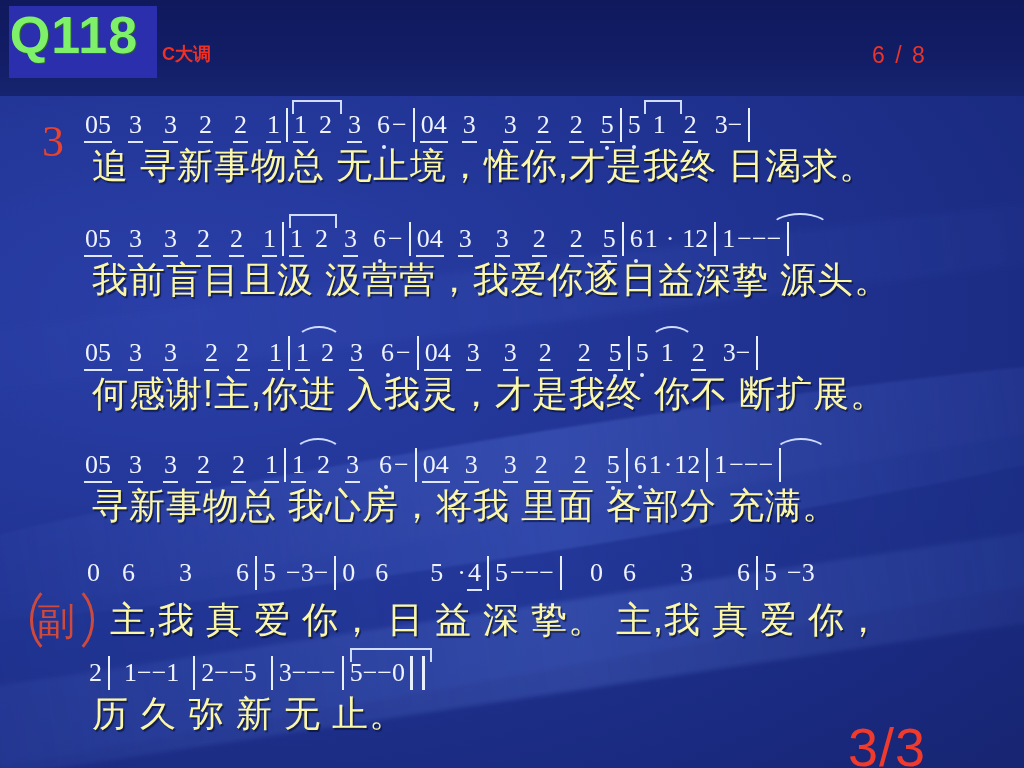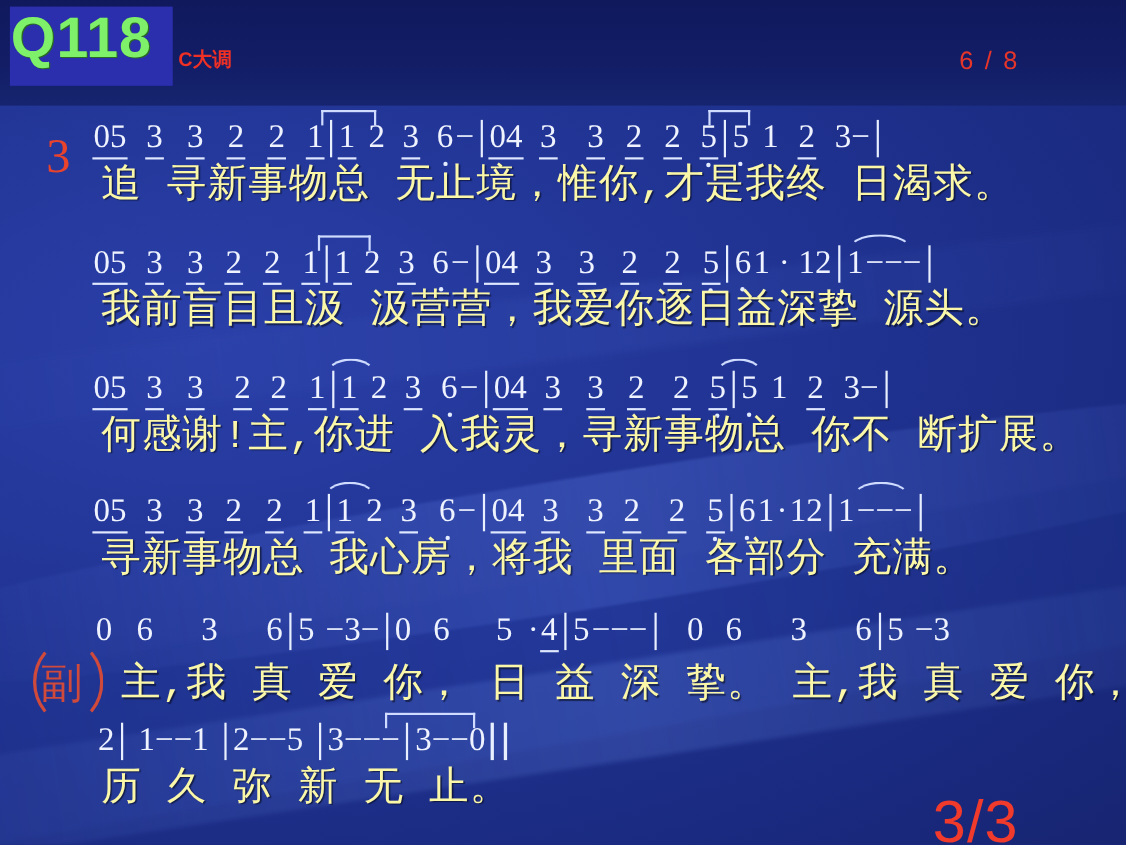--- a/index.html
+++ b/index.html
@@ -42,24 +42,24 @@
       letter-spacing:2px;text-shadow:2px 2px 2px rgba(0,0,0,.45);white-space:nowrap;}
   #meter{position:absolute;left:872px;top:42px;font-size:23px;color:#e8352a;letter-spacing:2px;}
 
   
   .verse{position:absolute;left:0;width:1024px;}
   .vnum{position:absolute;left:42px;top:8px;font-size:44px;color:#e8432c;font-weight:normal;
         font-family:"Liberation Serif",serif;}
 
   .notes{position:absolute;left:84px;top:0;white-space:nowrap;
         font-family:"Liberation Serif","DejaVu Serif",serif;
-        font-size:30px;color:#eef3ff;letter-spacing:0px;}
+        font-size:26px;color:#eef3ff;letter-spacing:0px;}
   .lyric{position:absolute;left:92px;top:34px;white-space:nowrap;
         font-size:36px;color:#fbf7a8;letter-spacing:1px;
-        text-shadow:1.5px 1.5px 1px rgba(0,0,0,.5);font-family:Liberation Mono, monospace;}
+        text-shadow:1.5px 1.5px 1px rgba(0,0,0,.5);}
 
   
   .n{position:relative;display:inline-block;padding:0 1px;}
   .u1{border-bottom:2px solid #dfe8ff;padding-bottom:1px;}
   .dotlo::after{content:"";position:absolute;left:50%;margin-left:-2px;bottom:-9px;
         width:4px;height:4px;border-radius:50%;background:#e3ebff;}
   .bar{display:inline-block;width:2px;height:34px;background:#e8efff;
         vertical-align:-9px;margin:0 5px;}
   .bar2{display:inline-block;width:9px;height:34px;vertical-align:-9px;margin:0 4px;
         border-left:3px solid #e8efff;border-right:3px solid #e8efff;}
@@ -115,21 +115,21 @@
     </div>
     <div class="lyric">我前盲目且汲  汲营营，我爱你逐日益深挚  源头。</div>
   </div>
 
   <div class="verse" style="top:336px;">
     <div class="notes">
       <span class="n u1">05</span><span class="sp" style="width:16px"></span><span class="n u1">3</span><span class="sp" style="width:20px"></span><span class="n u1">3</span><span class="sp" style="width:26px"></span><span class="n u1">2</span><span class="sp" style="width:16px"></span><span class="n u1">2</span><span class="sp" style="width:18px"></span><span class="n u1">1</span><span class="bar"></span><span class="n u1">1</span><span class="sp" style="width:10px"></span><span class="n">2</span><span class="sp" style="width:14px"></span><span class="n u1">3</span><span class="sp" style="width:16px"></span><span class="n dotlo">6</span><span class="n">−</span><span class="bar"></span><span class="n u1">04</span><span class="sp" style="width:14px"></span><span class="n u1">3</span><span class="sp" style="width:22px"></span><span class="n u1">3</span><span class="sp" style="width:20px"></span><span class="n u1">2</span><span class="sp" style="width:24px"></span><span class="n u1">2</span><span class="sp" style="width:16px"></span><span class="n u1 dotlo">5</span><span class="bar"></span><span class="n dotlo">5</span><span class="sp" style="width:10px"></span><span class="n">1</span><span class="sp" style="width:16px"></span><span class="n u1">2</span><span class="sp" style="width:16px"></span><span class="n">3−</span><span class="bar"></span>
       <span class="tie" style="left:212px;top:-10px;width:42px;"></span>
       <span class="tie" style="left:566px;top:-10px;width:40px;"></span>
     </div>
-    <div class="lyric">何感谢!主,你进  入我灵，寻新事物总 你不  断扩展。</div>
+    <div class="lyric">何感谢!主,你进  入我灵，才是我终 你不  断扩展。</div>
   </div>
 
   <div class="verse" style="top:448px;">
     <div class="notes">
       <span class="n u1">05</span><span class="sp" style="width:16px"></span><span class="n u1">3</span><span class="sp" style="width:20px"></span><span class="n u1">3</span><span class="sp" style="width:18px"></span><span class="n u1">2</span><span class="sp" style="width:20px"></span><span class="n u1">2</span><span class="sp" style="width:18px"></span><span class="n u1">1</span><span class="bar"></span><span class="n u1">1</span><span class="sp" style="width:10px"></span><span class="n">2</span><span class="sp" style="width:14px"></span><span class="n u1">3</span><span class="sp" style="width:18px"></span><span class="n dotlo">6</span><span class="n">−</span><span class="bar"></span><span class="n u1">04</span><span class="sp" style="width:14px"></span><span class="n u1">3</span><span class="sp" style="width:24px"></span><span class="n u1">3</span><span class="sp" style="width:16px"></span><span class="n u1">2</span><span class="sp" style="width:24px"></span><span class="n u1">2</span><span class="sp" style="width:18px"></span><span class="n u1 dotlo">5</span><span class="bar"></span><span class="n dotlo">6</span><span class="n">1</span><span class="n">·</span><span class="n">12</span><span class="bar"></span><span class="n">1</span><span class="n">−−−</span><span class="bar"></span>
       <span class="tie" style="left:210px;top:-10px;width:44px;"></span>
       <span class="tie" style="left:690px;top:-10px;width:50px;"></span>
     </div>
     <div class="lyric">寻新事物总  我心房，将我 里面 各部分  充满。</div>
   </div>
@@ -140,21 +140,21 @@
       <div class="ch">副</div>
     </div>
     <div class="notes" style="left:86px;">
       <span class="n">0</span><span class="sp" style="width:20px"></span><span class="n">6</span><span class="sp" style="width:42px"></span><span class="n">3</span><span class="sp" style="width:42px"></span><span class="n">6</span><span class="bar"></span><span class="n">5</span><span class="sp" style="width:8px"></span><span class="n">−3−</span><span class="bar"></span><span class="n">0</span><span class="sp" style="width:18px"></span><span class="n">6</span><span class="sp" style="width:40px"></span><span class="n">5</span><span class="sp" style="width:12px"></span><span class="n">·</span><span class="n u1">4</span><span class="bar"></span><span class="n">5</span><span class="n">−−−</span><span class="bar"></span><span class="sp" style="width:22px"></span><span class="n">0</span><span class="sp" style="width:18px"></span><span class="n">6</span><span class="sp" style="width:42px"></span><span class="n">3</span><span class="sp" style="width:42px"></span><span class="n">6</span><span class="bar"></span><span class="n">5</span><span class="sp" style="width:8px"></span><span class="n">−3</span>
     </div>
     <div class="lyric" style="left:110px;top:40px;">主,我 真 爱 你， 日 益 深 挚。   主,我 真 爱 你，</div>
   </div>
 
   <div class="verse" style="top:656px;">
     <div class="notes" style="left:88px;">
-      <span class="n">2</span><span class="bar"></span><span class="sp" style="width:8px"></span><span class="n">1−−1</span><span class="sp" style="width:8px"></span><span class="bar"></span><span class="n">2−−5</span><span class="sp" style="width:8px"></span><span class="bar"></span><span class="n">3−−−</span><span class="bar"></span><span class="n">3−−0</span><span class="bar2"></span>
+      <span class="n">2</span><span class="bar"></span><span class="sp" style="width:8px"></span><span class="n">1−−1</span><span class="sp" style="width:8px"></span><span class="bar"></span><span class="n">2−−5</span><span class="sp" style="width:8px"></span><span class="bar"></span><span class="n">3−−−</span><span class="bar"></span><span class="n">5−−0</span><span class="bar2"></span>
       <span class="brkt" style="left:262px;top:-8px;width:78px;"></span>
     </div>
     <div class="lyric" style="left:92px;top:34px;">历 久 弥 新 无 止。</div>
   </div>
 
   <div id="pageno">3/3</div>
 
 </div>
 
 </body></html>

